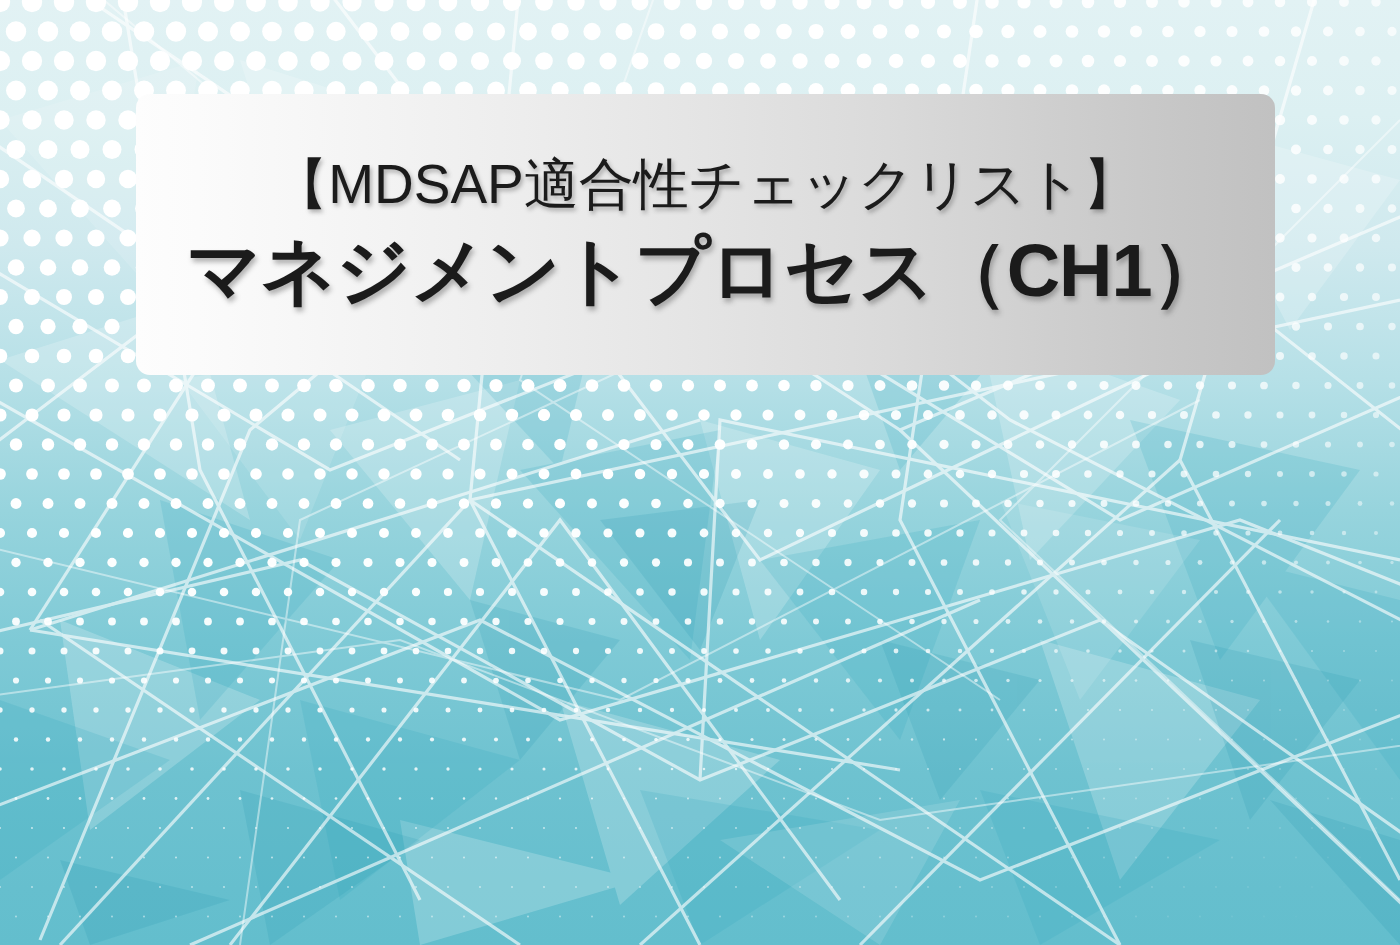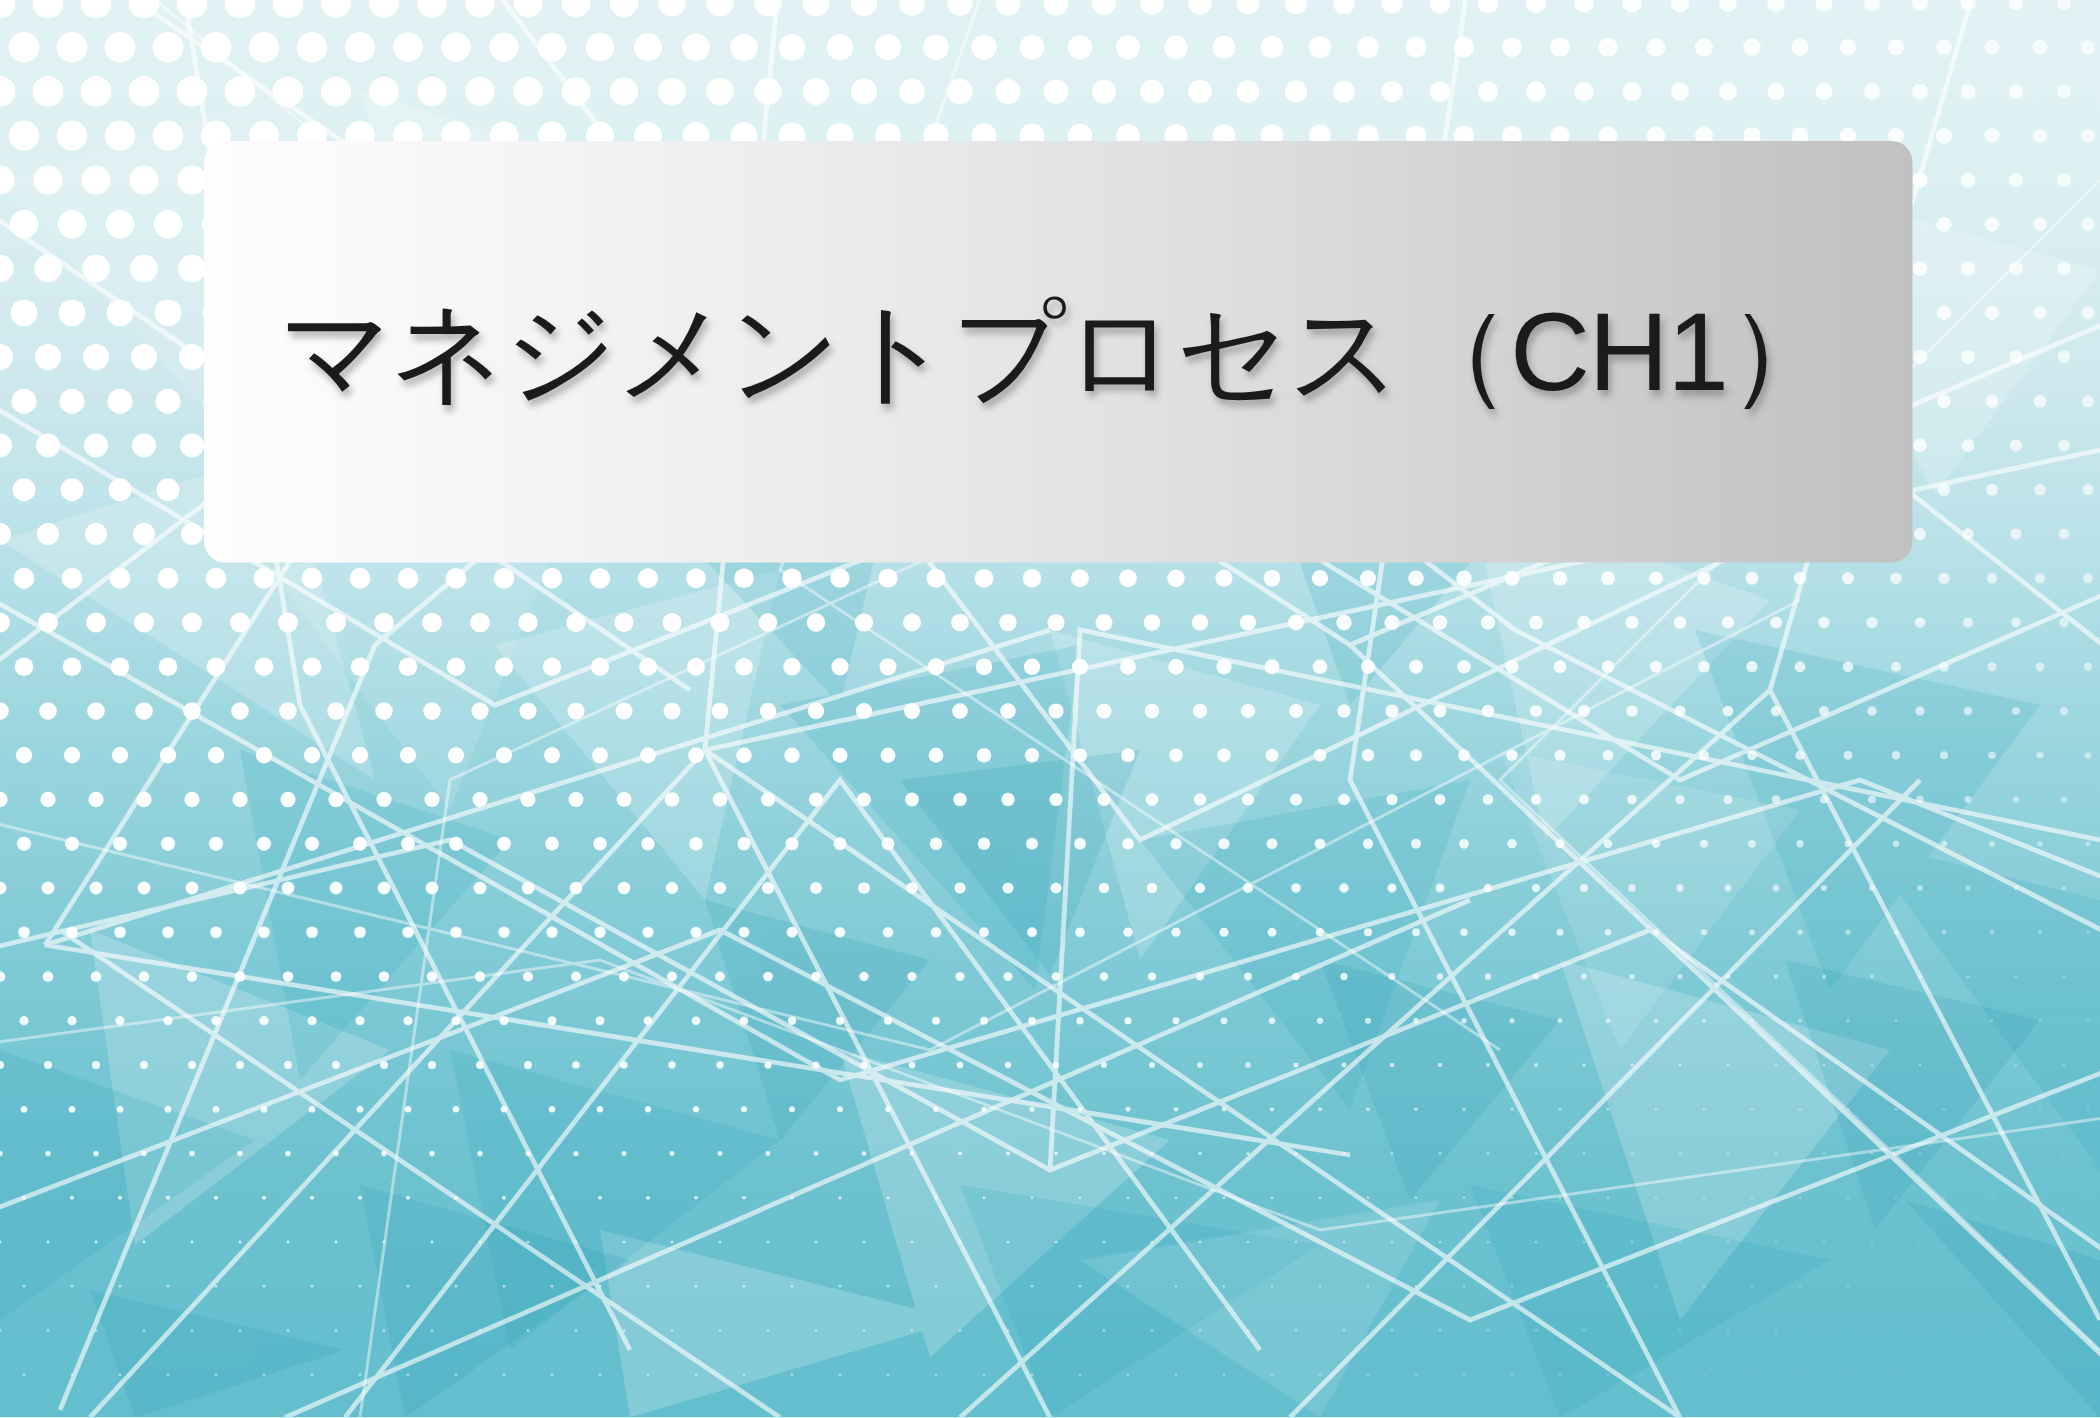--- a/index.html
+++ b/index.html
@@ -81,25 +81,25 @@
     color: #1b1b1b;
     letter-spacing: 0px;
     line-height: 1.0;
     margin: 0 0 18px 0;
     text-shadow: 2px 3px 4px rgba(90,90,90,0.45);
     white-space: nowrap;
   }
 
   #title-line-2 {
     font-size: 74px;
-    font-weight: 400;
+    font-weight: 700;
     color: #1b1b1b;
     letter-spacing: -1px;
     line-height: 1.0;
-    margin: 17px;
+    margin: 4px;
     text-shadow: 2px 4px 5px rgba(90,90,90,0.45);
     white-space: nowrap;
   }
 </style>
 </head>
 <body>
 
 <div id="stage">
 
   <div class="bg-layer" id="bg-gradient"></div>
@@ -1718,16 +1718,17 @@
         <circle cx="1248.0" cy="946.0" r="0.90"></circle>
         <circle cx="1280.0" cy="946.0" r="0.90"></circle>
         <circle cx="1312.0" cy="946.0" r="0.90"></circle>
         <circle cx="1344.0" cy="946.0" r="0.90"></circle>
         <circle cx="1376.0" cy="946.0" r="0.90"></circle>
         <circle cx="1408.0" cy="946.0" r="0.90"></circle>
       </g>
   </svg>
 
   <div id="title-banner">
+    <div id="title-line-1">【MDSAP適合性チェックリスト】</div>
     <div id="title-line-2">マネジメントプロセス（CH1）</div>
   </div>
 
 </div>
 
 </body></html>

